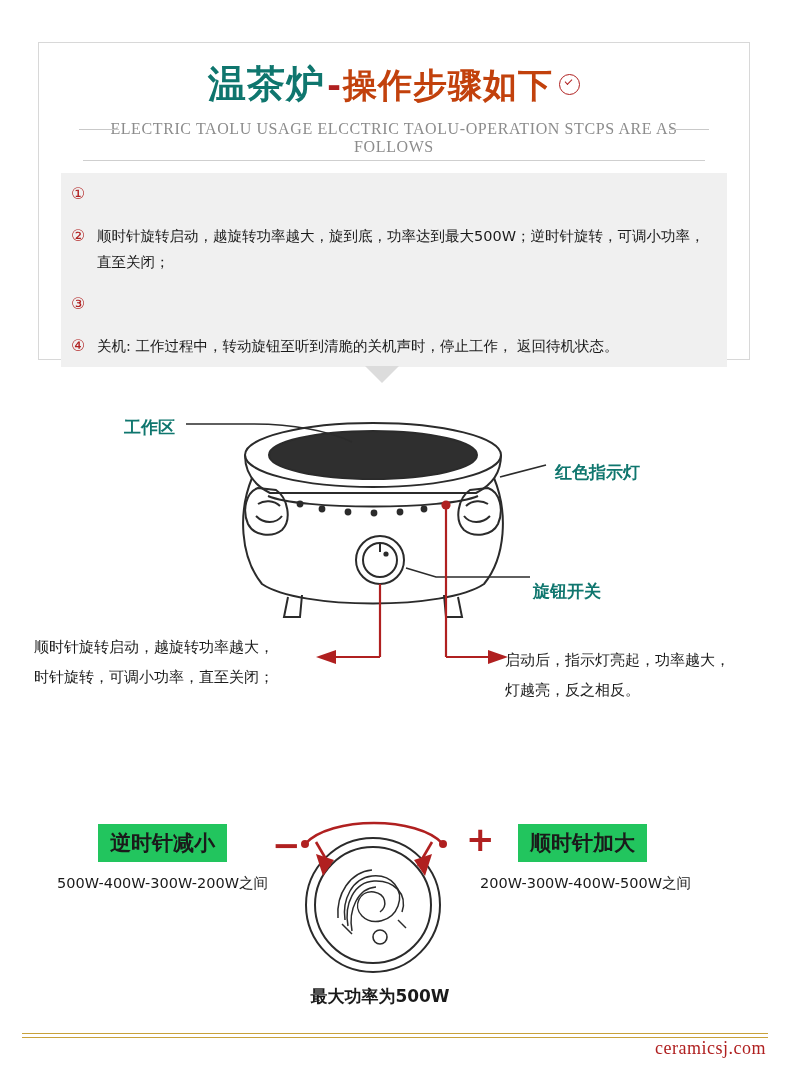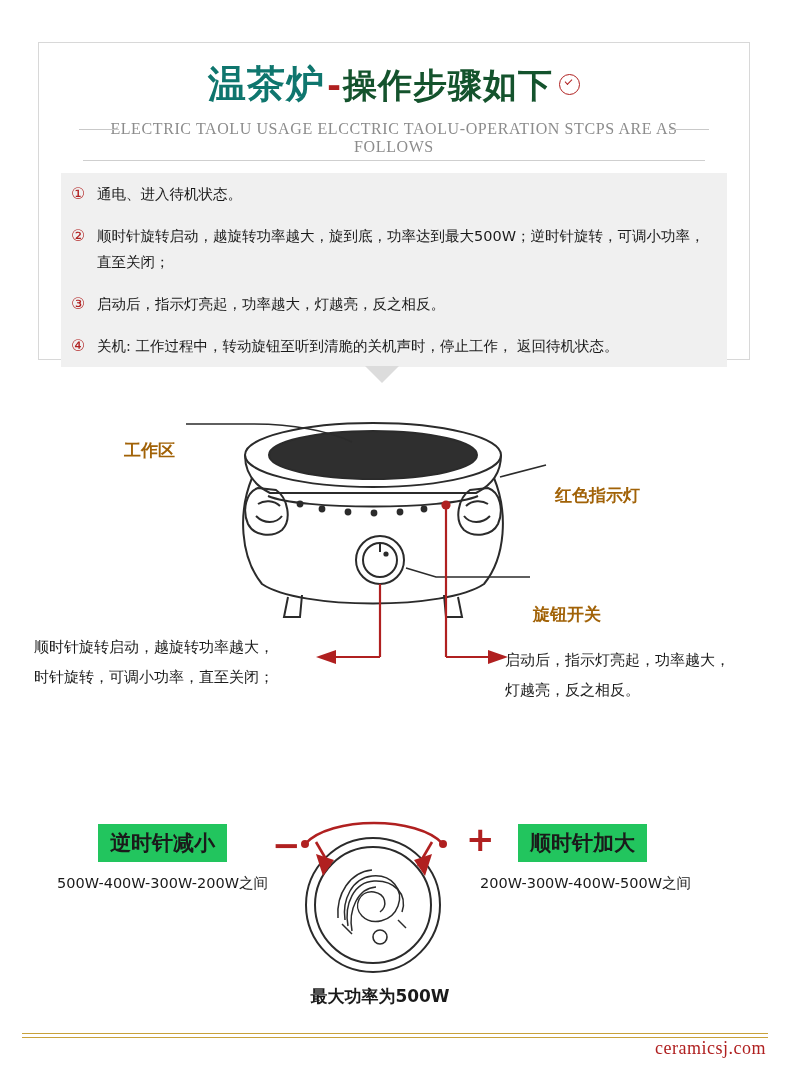--- a/index.html
+++ b/index.html
@@ -43,21 +43,21 @@
     font-family: "DejaVu Sans", sans-serif;
     font-size: 34px;
     font-weight: bold;
     color: #b02020;
     padding: 0 2px;
   }
   .title-sub {
     font-family: "DejaVu Sans", sans-serif;
     font-size: 34px;
     font-weight: bold;
-    color: #14532d;
+    color: #c2410c;
     letter-spacing: 1px;
   }
   .title-badge {
     display: inline-block;
     width: 19px;
     height: 19px;
     border: 1.5px solid #b02020;
     border-radius: 50%;
     position: relative;
     top: -8px;
@@ -144,23 +144,22 @@
     width: 790px;
     height: 340px;
   }
   .illus svg { display: block; }
 
   .lbl {
     position: absolute;
     font-family: Liberation Sans, sans-serif;
     font-size: 17px;
     font-weight: bold;
-    color: #a16207;
-    white-space: nowrap;
-    margin-top: 23px;
+    color: #0f766e;
+    white-space: nowrap;
   }
   .lbl-work  { left: 124px; top: 416px; }
   .lbl-led   { left: 555px; top: 461px; }
   .lbl-knob  { left: 533px; top: 580px; }
 
   .para {
     position: absolute;
     font-family: "DejaVu Sans", sans-serif;
     font-size: 15px;
     line-height: 30px;
@@ -254,29 +253,27 @@
   </div>
 
   <div class="subtitle-wrap">
     <span class="subtitle">ELECTRIC TAOLU USAGE ELCCTRIC TAOLU-OPERATION STCPS ARE AS FOLLOWS</span>
   </div>
   <div class="hr-under"></div>
 
   <div class="steps">
     <div class="step alt">
       <span class="num">①</span>
-      <span class="txt">通电、进入待机状态。</span>
     </div>
     <div class="step alt">
       <span class="num">②</span>
       <span class="txt">顺时针旋转启动，越旋转功率越大，旋到底，功率达到最大500W；逆时针旋转，可调小功率，直至关闭；</span>
     </div>
     <div class="step alt">
       <span class="num">③</span>
-      <span class="txt">启动后，指示灯亮起，功率越大，灯越亮，反之相反。</span>
     </div>
     <div class="step alt">
       <span class="num">④</span>
       <span class="txt">关机: 工作过程中，转动旋钮至听到清脆的关机声时，停止工作， 返回待机状态。</span>
     </div>
   </div>
 </div>
 
 <div class="arrow-down"></div>
 

